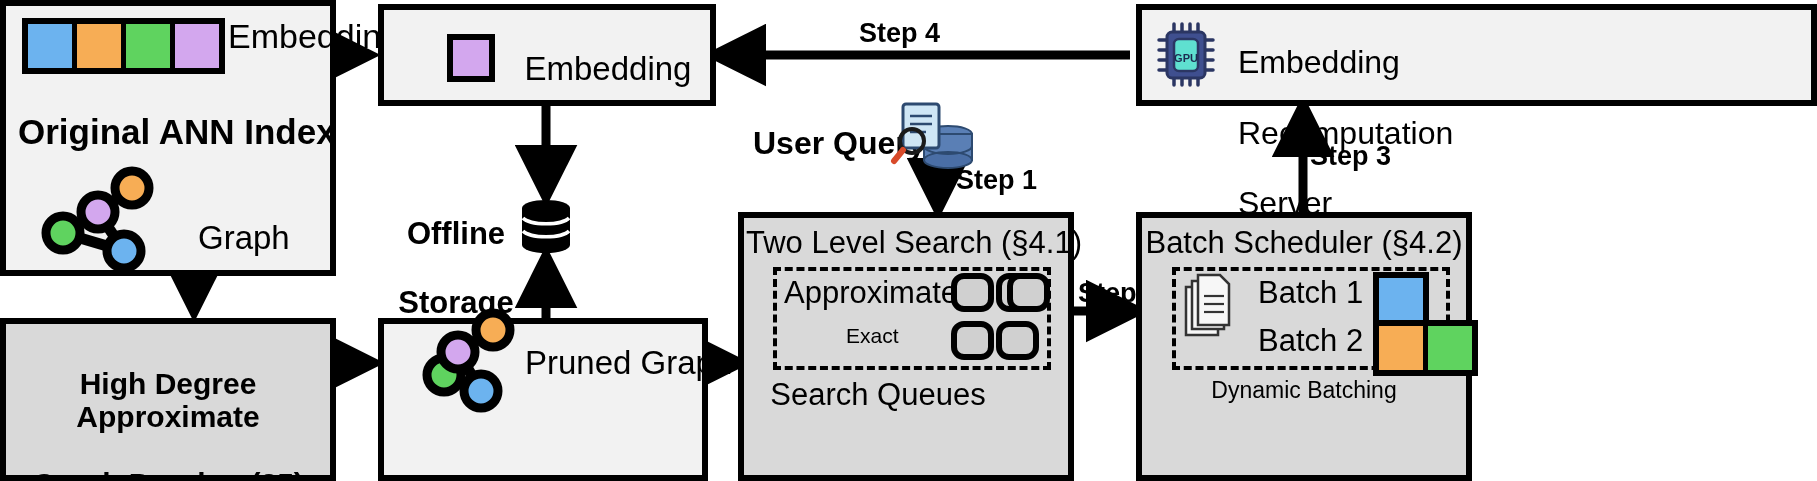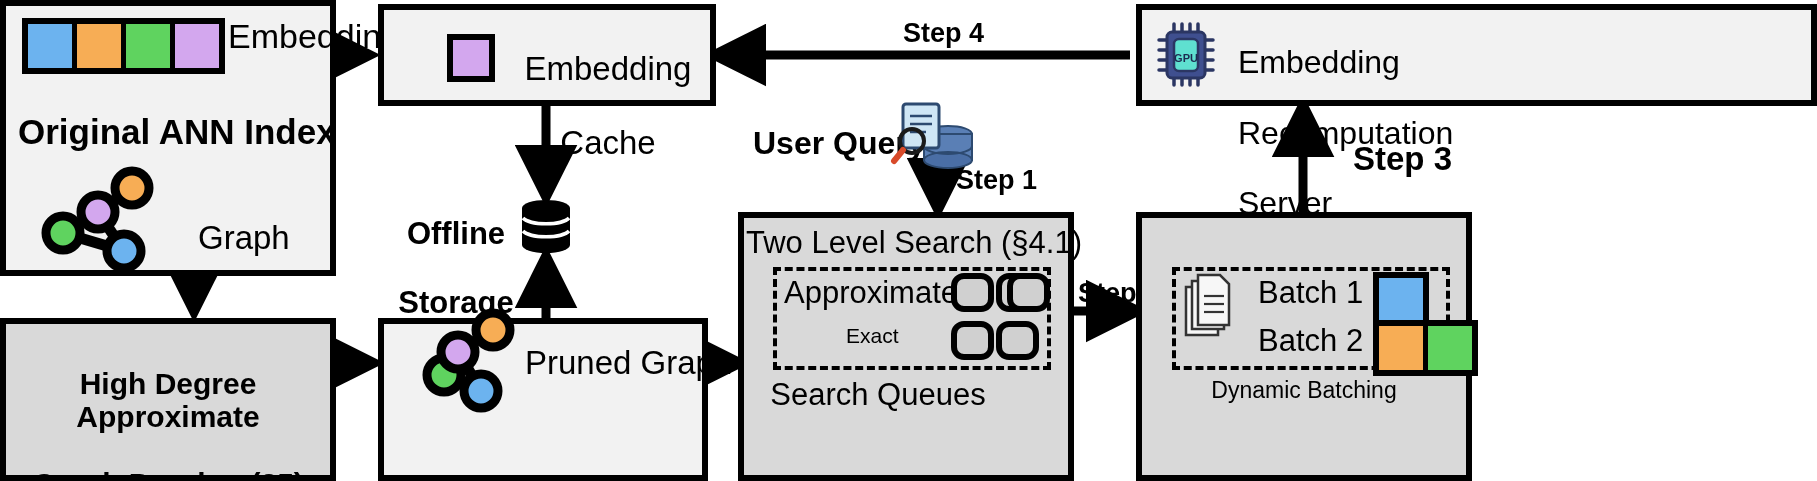--- a/index.html
+++ b/index.html
@@ -137,21 +137,20 @@
   <div class="lbl bold ctr" style="left:6px; top:333px; width:324px; font-size:30px;">
     <span>High Degree Approximate</span><br>
     <span>Graph Pruning (§5)</span>
   </div>
 
   <div class="box" style="left:378px; top:4px; width:338px; height:102px;">
   </div>
   <div class="sq" style="left:447px; top:34px; width:48px; height:48px; background:#d3a7ee;"></div>
   <div class="lbl ctr" style="left:508px; top:14px; width:200px; font-size:33px;">
     <span>Embedding</span><br>
-    <span>Cache</span>
   </div>
 
   <div class="lbl bold ctr" style="left:396px; top:182px; width:120px; font-size:31px;">
     <span>Offline</span><br>
     <span>Storage</span>
   </div>
   <svg class="svg-layer" viewBox="0 0 1817 481">
     <g fill="#000">
       <ellipse cx="546" cy="208" rx="24" ry="8"></ellipse>
       <rect x="522" y="208" width="48" height="37"></rect>
@@ -207,20 +206,21 @@
   <div class="qbox" style="left:1007px; top:273px; width:43px; height:39px;"></div>
   <div class="lbl" style="left:846px; top:324px; font-size:21px;">Exact</div>
   <div class="qbox" style="left:951px; top:321px; width:43px; height:39px;"></div>
   <div class="qbox" style="left:996px; top:321px; width:43px; height:39px;"></div>
   <div class="lbl ctr" style="left:744px; top:378px; width:268px; font-size:31px;">Search Queues</div>
 
   <div class="lbl bold" style="left:1078px; top:278px; font-size:27px;">Step 2</div>
 
   <div class="box gray" style="left:1136px; top:212px; width:336px; height:269px;">
   </div>
+  <div class="lbl ctr" style="left:1142px; top:226px; width:324px; font-size:31px;">Batch Scheduler (§4.2)</div>
   <div class="dashed" style="left:1172px; top:267px; width:278px; height:103px;"></div>
   <svg class="svg-layer" viewBox="0 0 1817 481">
     <g fill="#f7f7f7" stroke="#333" stroke-width="2.5">
       <path d="M1186,287 h24 l8,8 v40 h-32 z"></path>
       <path d="M1192,281 h24 l8,8 v40 h-32 z"></path>
       <path d="M1198,275 h22 l9,9 v41 h-31 z"></path>
     </g>
     <g stroke="#333" stroke-width="2.2">
       <line x1="1204" y1="296" x2="1224" y2="296"></line>
       <line x1="1204" y1="304" x2="1224" y2="304"></line>
@@ -231,21 +231,21 @@
   <div class="swatchrow" style="left:1373px; top:272px;">
     <i style="background:#6cb3ef"></i>
   </div>
   <div class="lbl" style="left:1258px; top:324px; font-size:31px;">Batch 2</div>
   <div class="swatchrow" style="left:1373px; top:320px;">
     <i style="background:#f7ad55"></i>
     <i style="background:#5fd35f"></i>
   </div>
   <div class="lbl ctr" style="left:1142px; top:378px; width:324px; font-size:23px;">Dynamic Batching</div>
 
-  <div class="lbl bold" style="left:1310px; top:141px; font-size:33px;margin-left:43px;">Step 3</div>
+  <div class="lbl bold" style="left:1310px; top:141px; font-size:27px;">Step 3</div>
 
   <div class="box" style="left:1136px; top:4px; width:681px; height:102px;">
   </div>
   <svg class="svg-layer" viewBox="0 0 1817 481">
     <g stroke="#2b3663" stroke-width="3.5" stroke-linecap="round">
       <line x1="1174" y1="24" x2="1174" y2="33"></line>
       <line x1="1182" y1="24" x2="1182" y2="33"></line>
       <line x1="1190" y1="24" x2="1190" y2="33"></line>
       <line x1="1198" y1="24" x2="1198" y2="33"></line>
       <line x1="1174" y1="76" x2="1174" y2="85"></line>
@@ -264,15 +264,15 @@
     <rect x="1167" y="32" width="38" height="46" rx="5" fill="#3f4f8f" stroke="#2b3663" stroke-width="3"></rect>
     <rect x="1174" y="39" width="24" height="32" rx="5" fill="#5fe0d0" stroke="#2b3663" stroke-width="2.5"></rect>
     <text x="1186" y="59" font-family="Liberation Sans, sans-serif" font-size="11" font-weight="bold" fill="#1c2a50" text-anchor="middle" dominant-baseline="middle">GPU</text>
   </svg>
   <div class="lbl" style="left:1238px; top:10px; font-size:32px; line-height:1.1;">
     <span>Embedding</span><br>
     <span>Recomputation</span><br>
     <span>Server</span>
   </div>
 
-  <div class="lbl bold" style="left:903px; top:18px; font-size:27px;">Step 4</div>
+  <div class="lbl bold" style="left:859px; top:18px; font-size:27px;">Step 4</div>
 
 </div>
 
 </body></html>

